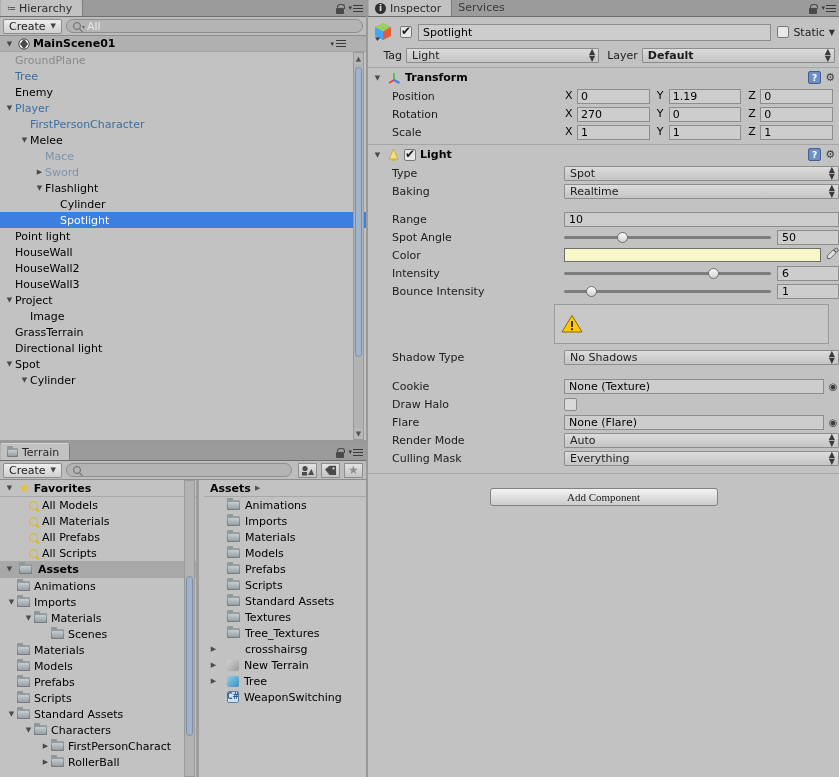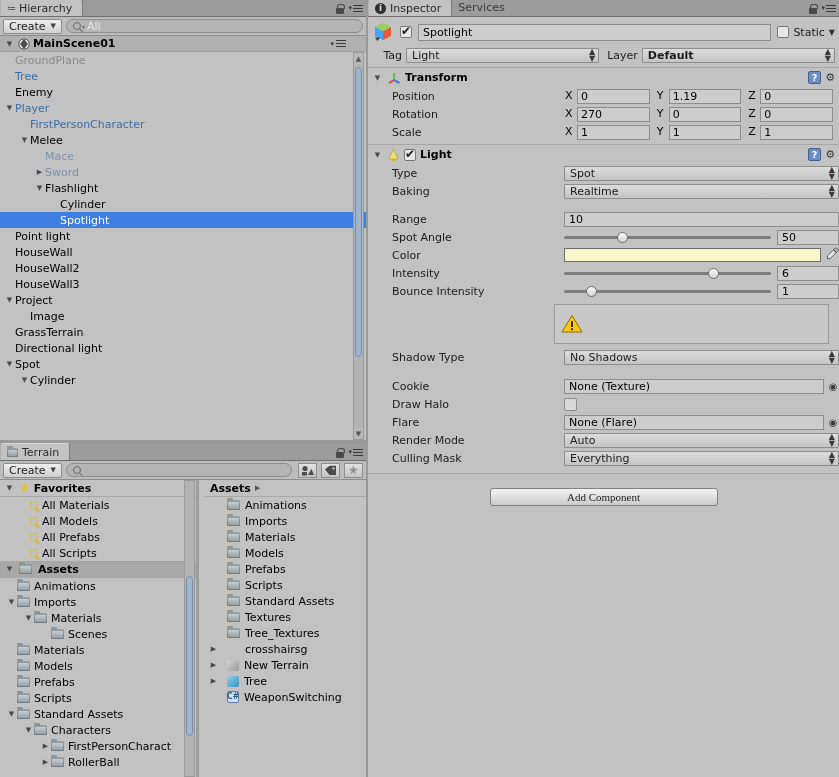--- a/index.html
+++ b/index.html
@@ -450,26 +450,26 @@
       <div class="p-left">
         <div class="p-head">
           <span class="tw">▼</span>
           <span class="star-ico">★</span>
           <span>Favorites</span>
         </div>
         <div id="fav-list">
             <div class="tree-row">
               <span class="tw" style="margin-left:18px"></span>
               <span class="mag-ico"></span>
-              <span style="margin-left:4px">All Materials</span>
+              <span style="margin-left:4px">All Models</span>
             </div>
             <div class="tree-row">
               <span class="tw" style="margin-left:18px"></span>
               <span class="mag-ico"></span>
-              <span style="margin-left:4px">All Models</span>
+              <span style="margin-left:4px">All Materials</span>
             </div>
             <div class="tree-row">
               <span class="tw" style="margin-left:18px"></span>
               <span class="mag-ico"></span>
               <span style="margin-left:4px">All Prefabs</span>
             </div>
             <div class="tree-row">
               <span class="tw" style="margin-left:18px"></span>
               <span class="mag-ico"></span>
               <span style="margin-left:4px">All Scripts</span>

